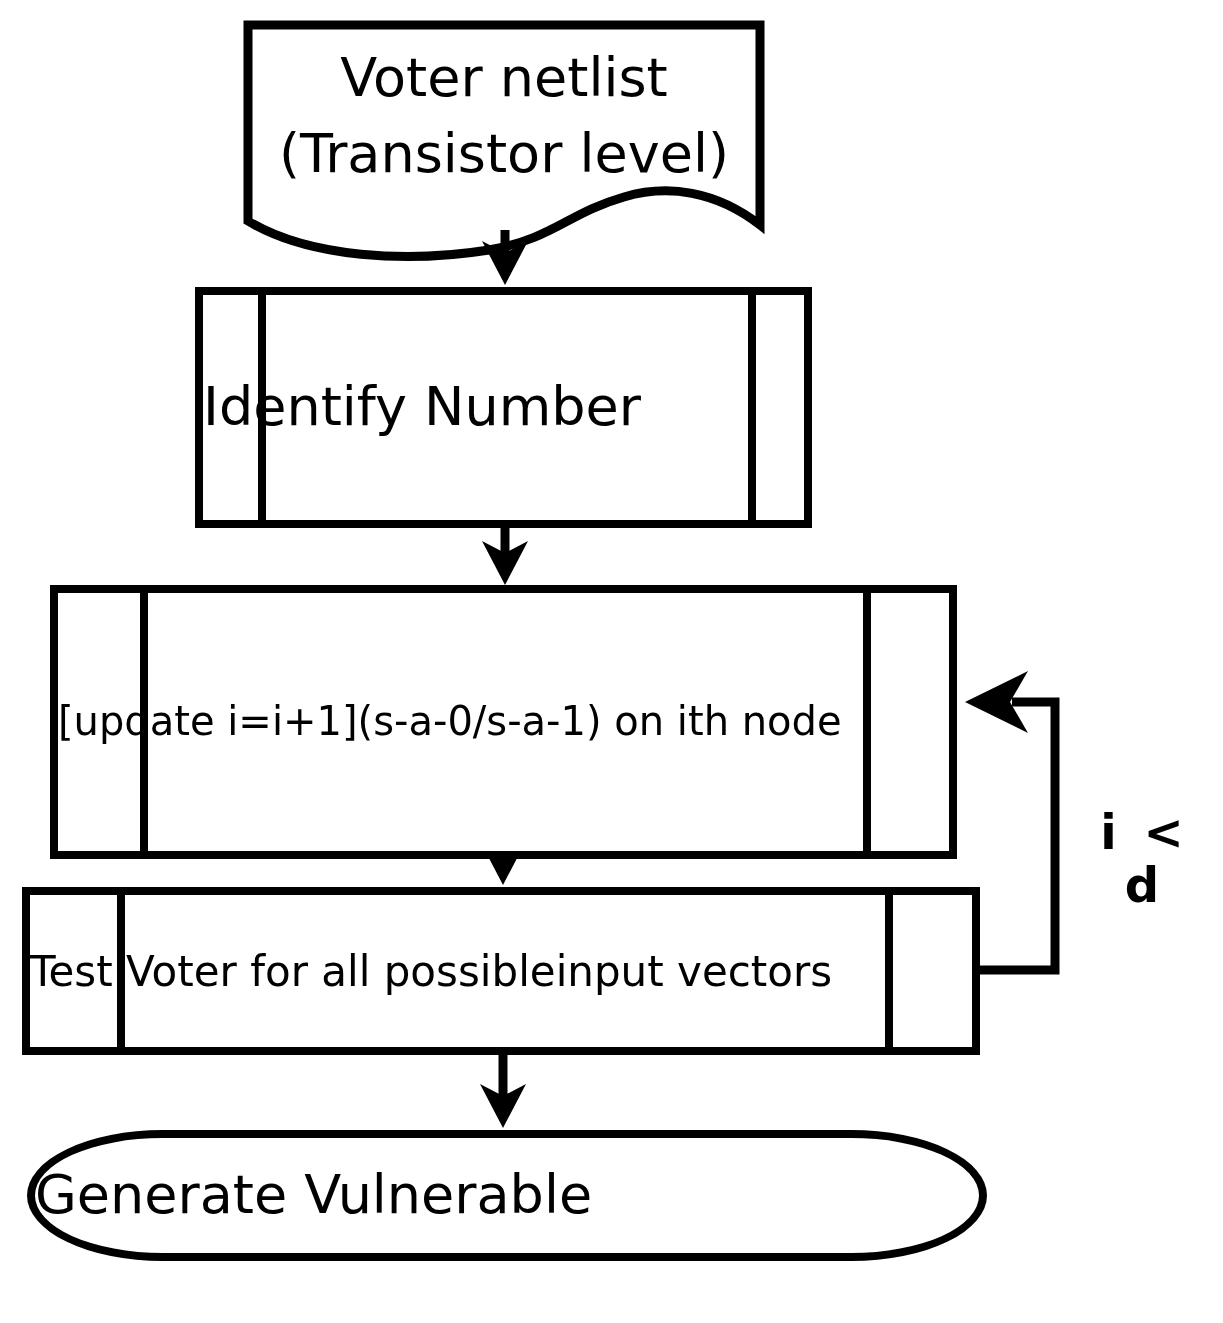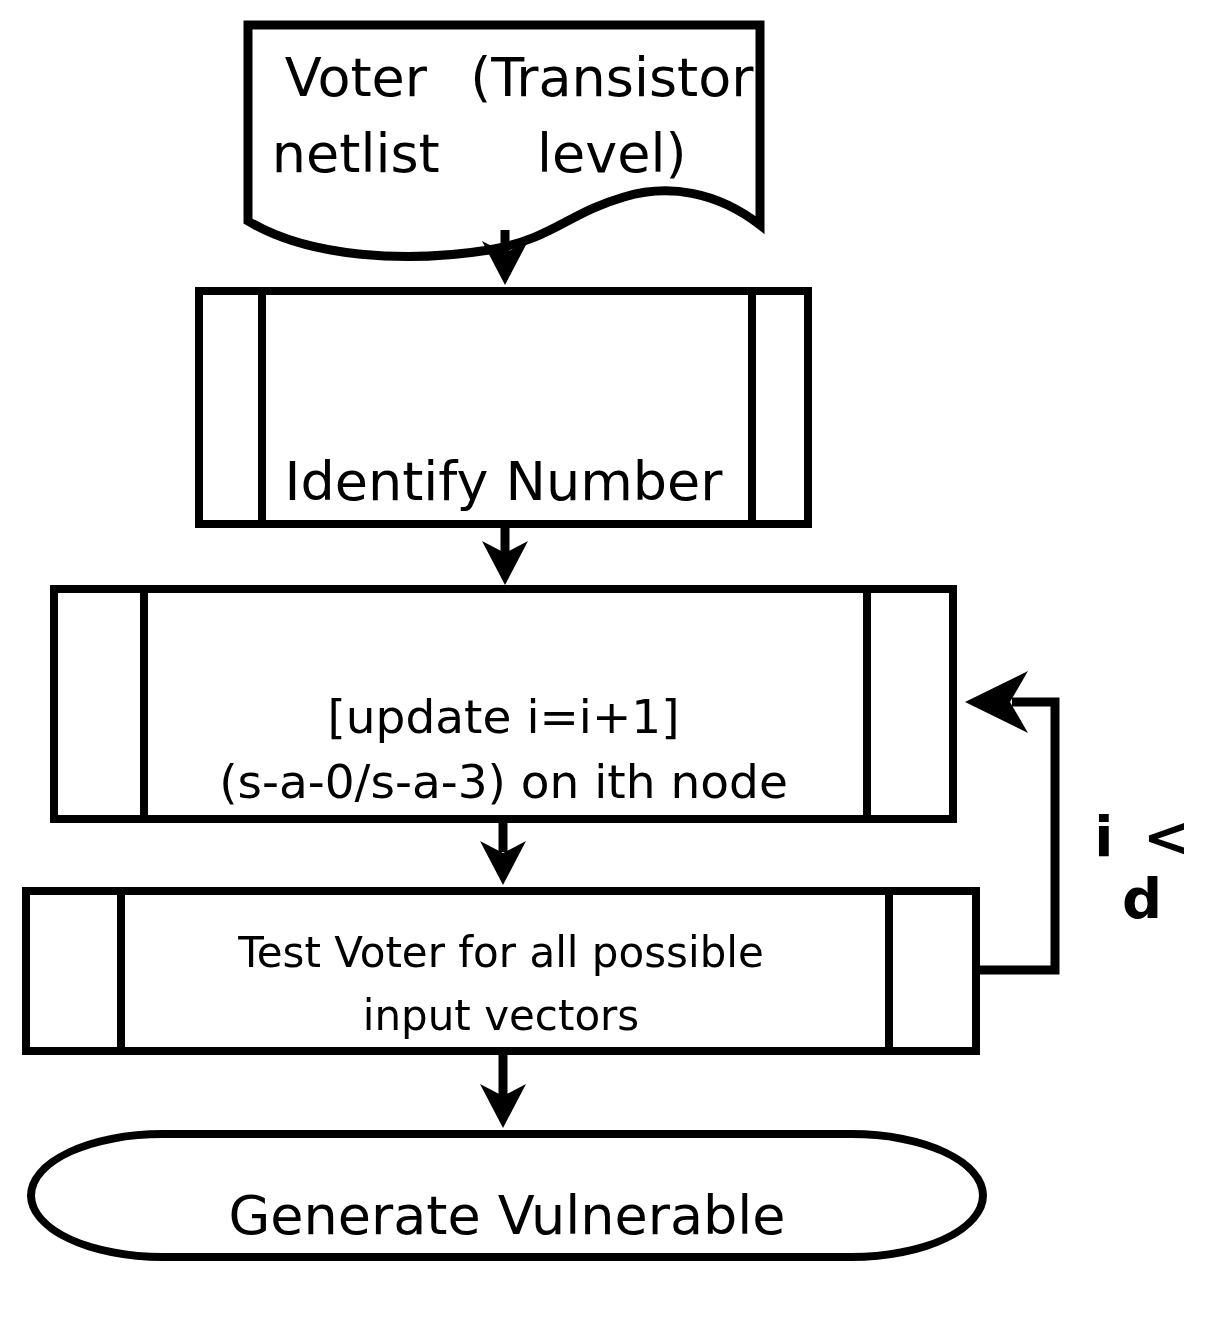--- a/index.html
+++ b/index.html
@@ -22,22 +22,21 @@
     top: 0;
     width: 1223px;
     height: 1323px;
   }
   .node {
     position: absolute;
     box-sizing: border-box;
     background: #ffffff;
     border: 8px solid #000000;
     display: flex;
-    flex-direction: column;
-    justify-content: flex-end;
+    justify-content: flex-start;
     align-items: center;
     text-align: center;
     font-size: 54px;
     line-height: 1.38;
     color: #000000;
   }
   .node .line { white-space: pre; }
   .bar {
     position: absolute;
     top: 0;
@@ -45,42 +44,42 @@
     width: 8px;
     background: #000000;
   }
   .doc-text {
     position: absolute;
     left: 248px;
     top: 30px;
     width: 512px;
     height: 172px;
     display: flex;
-    flex-direction: row;
+    flex-direction: column;
     justify-content: center;
     align-items: center;
     text-align: center;
     font-size: 54px;
     line-height: 1.4;
   }
   .box-identify { left: 195px; top: 287px; width: 617px; height: 241px; }
-  .box-inject   { left: 50px;  top: 585px; width: 907px; height: 238px; font-size: 47px; }
+  .box-inject   { left: 50px;  top: 585px; width: 907px; height: 274px; font-size: 40px; }
   .box-test     { left: 22px;  top: 887px; width: 958px; height: 168px; font-size: 42px; line-height: 1.5; }
   .terminator {
     left: 27px; top: 1130px; width: 960px; height: 131px;
     border-radius: 170px / 82px;
     line-height: 1.35;
   }
   .loop-label {
     position: absolute;
     left: 1072px;
     top: 806px;
     width: 140px;
     text-align: center;
-    font-size: 56px;
+    font-size: 48px;
     font-weight: bold;
     word-spacing: 10px;
     line-height: 1.1;
   }
   svg { display: block; }
 </style>
 </head>
 <body>
 
 <div class="canvas">
@@ -116,21 +115,21 @@
   <div class="node box-identify">
     <div class="bar" style="left:55px"></div>
     <div class="bar" style="left:545px"></div>
     <div class="line">Identify Number</div>
   </div>
 
   <div class="node box-inject">
     <div class="bar" style="left:82px"></div>
     <div class="bar" style="left:805px"></div>
     <div class="line">[update i=i+1]</div>
-    <div class="line">(s-a-0/s-a-3) on ith node</div>
+    <div class="line">(s-a-0/s-a-1) on ith node</div>
   </div>
 
   <div class="node box-test">
     <div class="bar" style="left:87px"></div>
     <div class="bar" style="left:855px"></div>
     <div class="line">Test Voter for all possible</div>
     <div class="line">input vectors</div>
   </div>
 
   <div class="node terminator">

